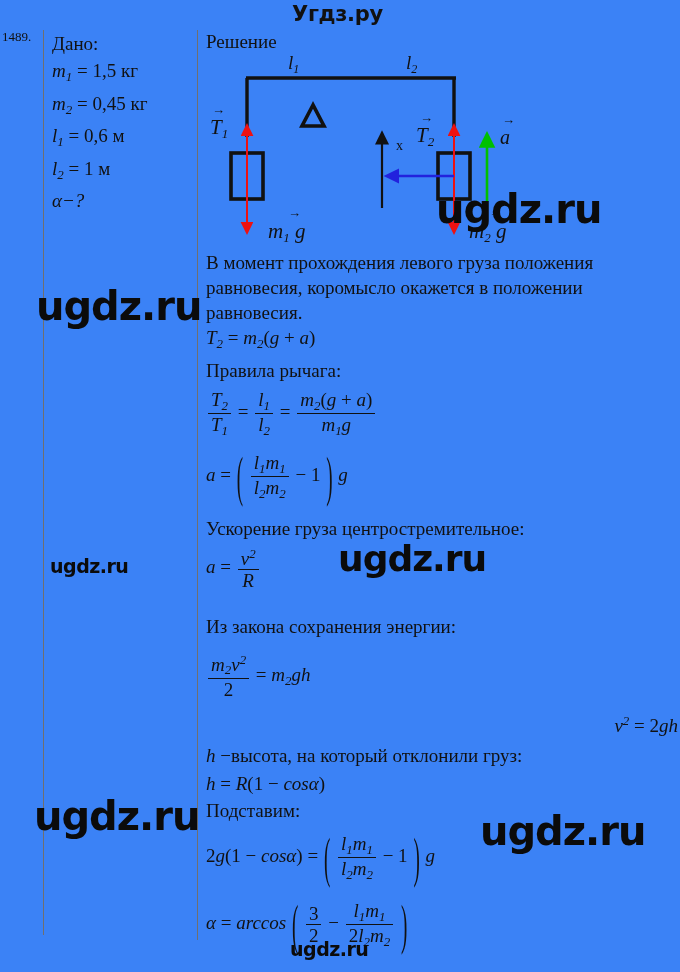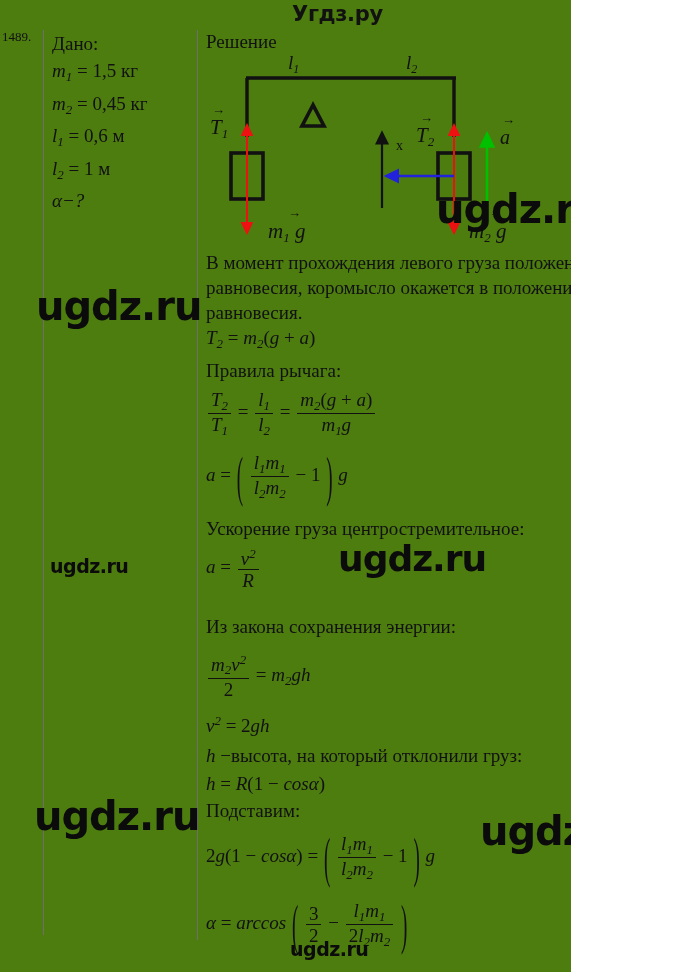--- a/index.html
+++ b/index.html
@@ -6,23 +6,23 @@
     margin: 0;
     padding: 0;
     background: #ffffff;
   }
   body {
     font-family: "Liberation Serif", serif;
     color: #111111;
   }
   #page {
     position: relative;
-    width: 571px;
+    width: 680px;
     height: 972px;
-    background: #4d7c0f;
+    background: #3b82f6;
     overflow: hidden;
   }
 
   
   .site-header {
     position: absolute;
     top: 2px;
     left: 292px;
     font-family: "DejaVu Sans", sans-serif;
     font-weight: bold;
@@ -307,21 +307,21 @@
     <div class="heading" style="margin-top:24px;">Из закона сохранения энергии:</div>
 
     <div class="eq" style="margin-top:14px; line-height:1.0;">
       <span class="frac">
         <span class="num"><i>m</i><span class="sub">2</span><i>v</i><span class="sup">2</span></span>
         <span class="den"><span class="rm">2</span></span>
       </span>
       <span class="rm">=</span> <i>m</i><span class="sub">2</span><i>gh</i>
     </div>
 
-    <div class="eq" style="margin-top:8px;">
+    <div class="eq" style="margin-top:8px;text-align:right;">
       <i>v</i><span class="sup">2</span> <span class="rm">= 2</span><i>gh</i>
     </div>
 
     <div class="eq" style="margin-top:4px;">
       <i>h</i>
       <span class="rm">−высота, на который отклонили груз:</span>
     </div>
 
     <div class="eq" style="margin-top:2px;">
       <i>h</i> <span class="rm">=</span> <i>R</i><span class="rm">(1 −</span> <i>cosα</i><span class="rm">)</span>

